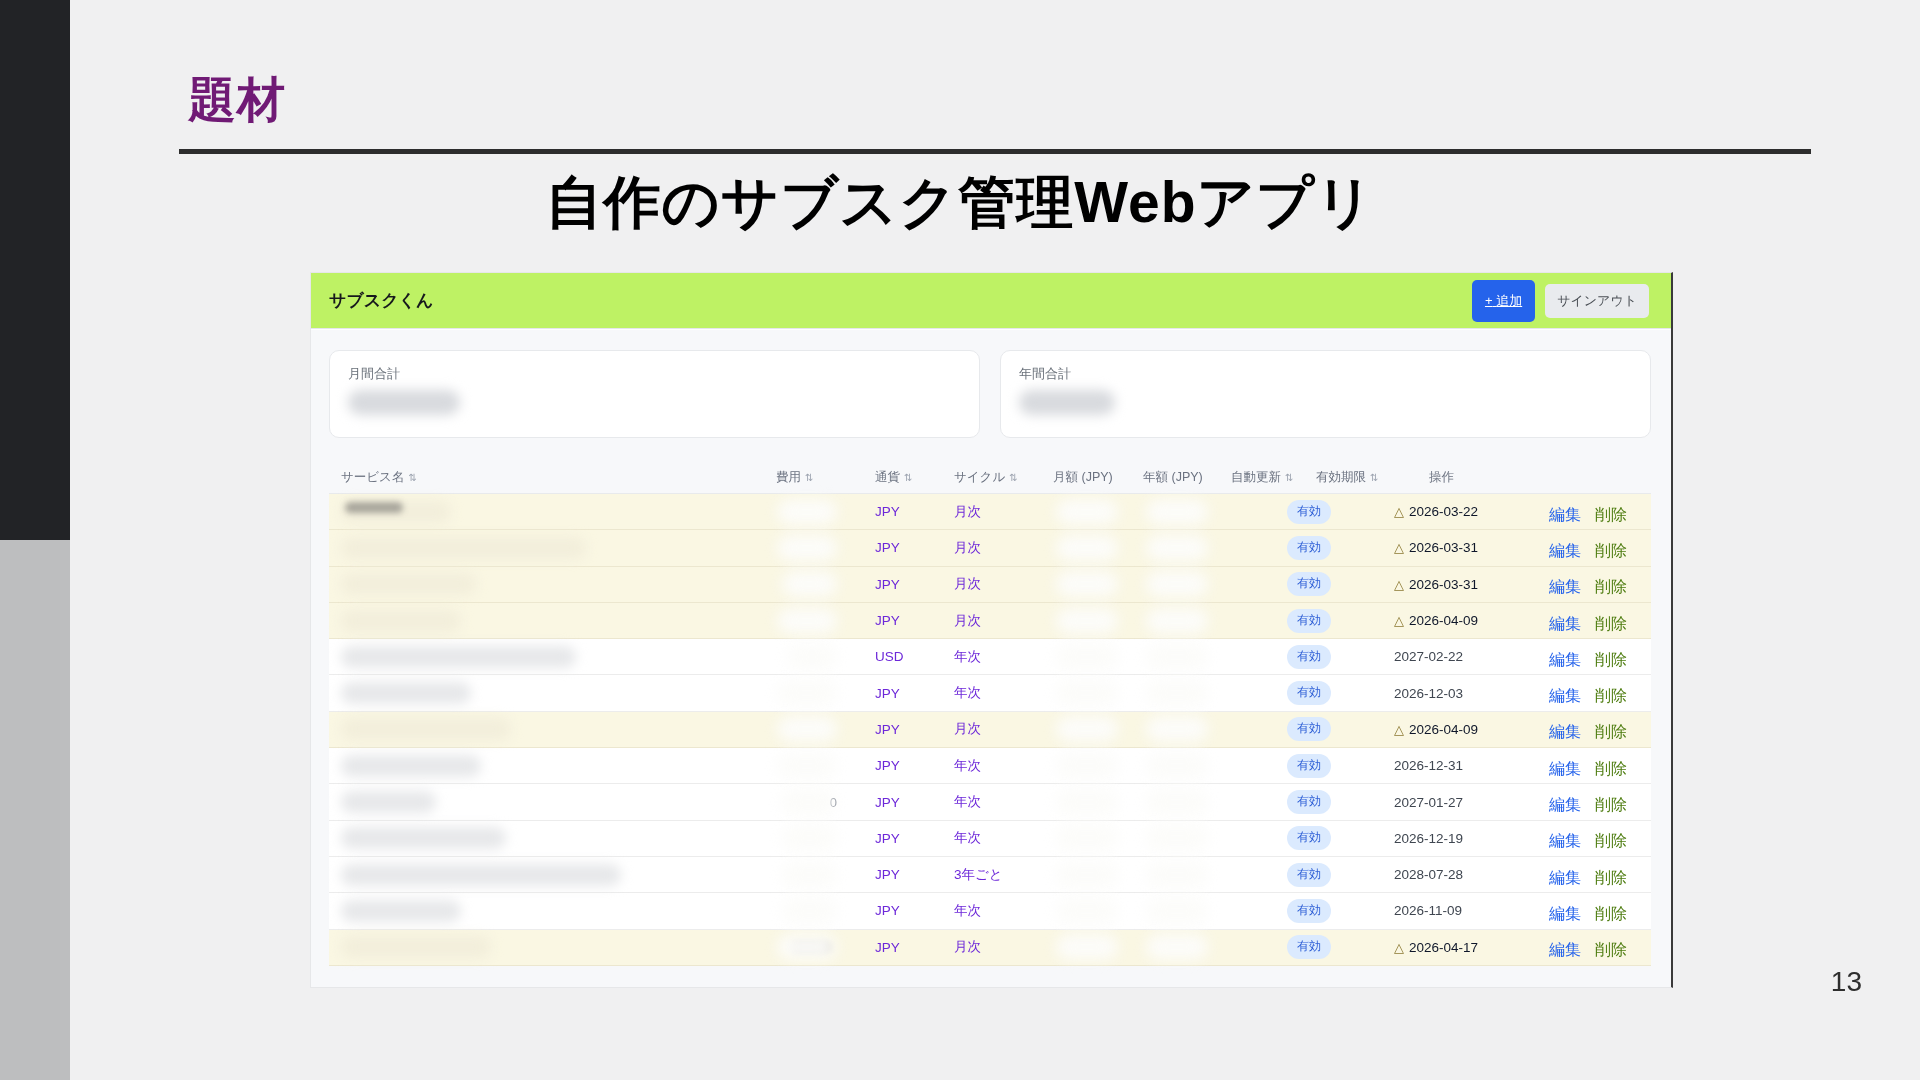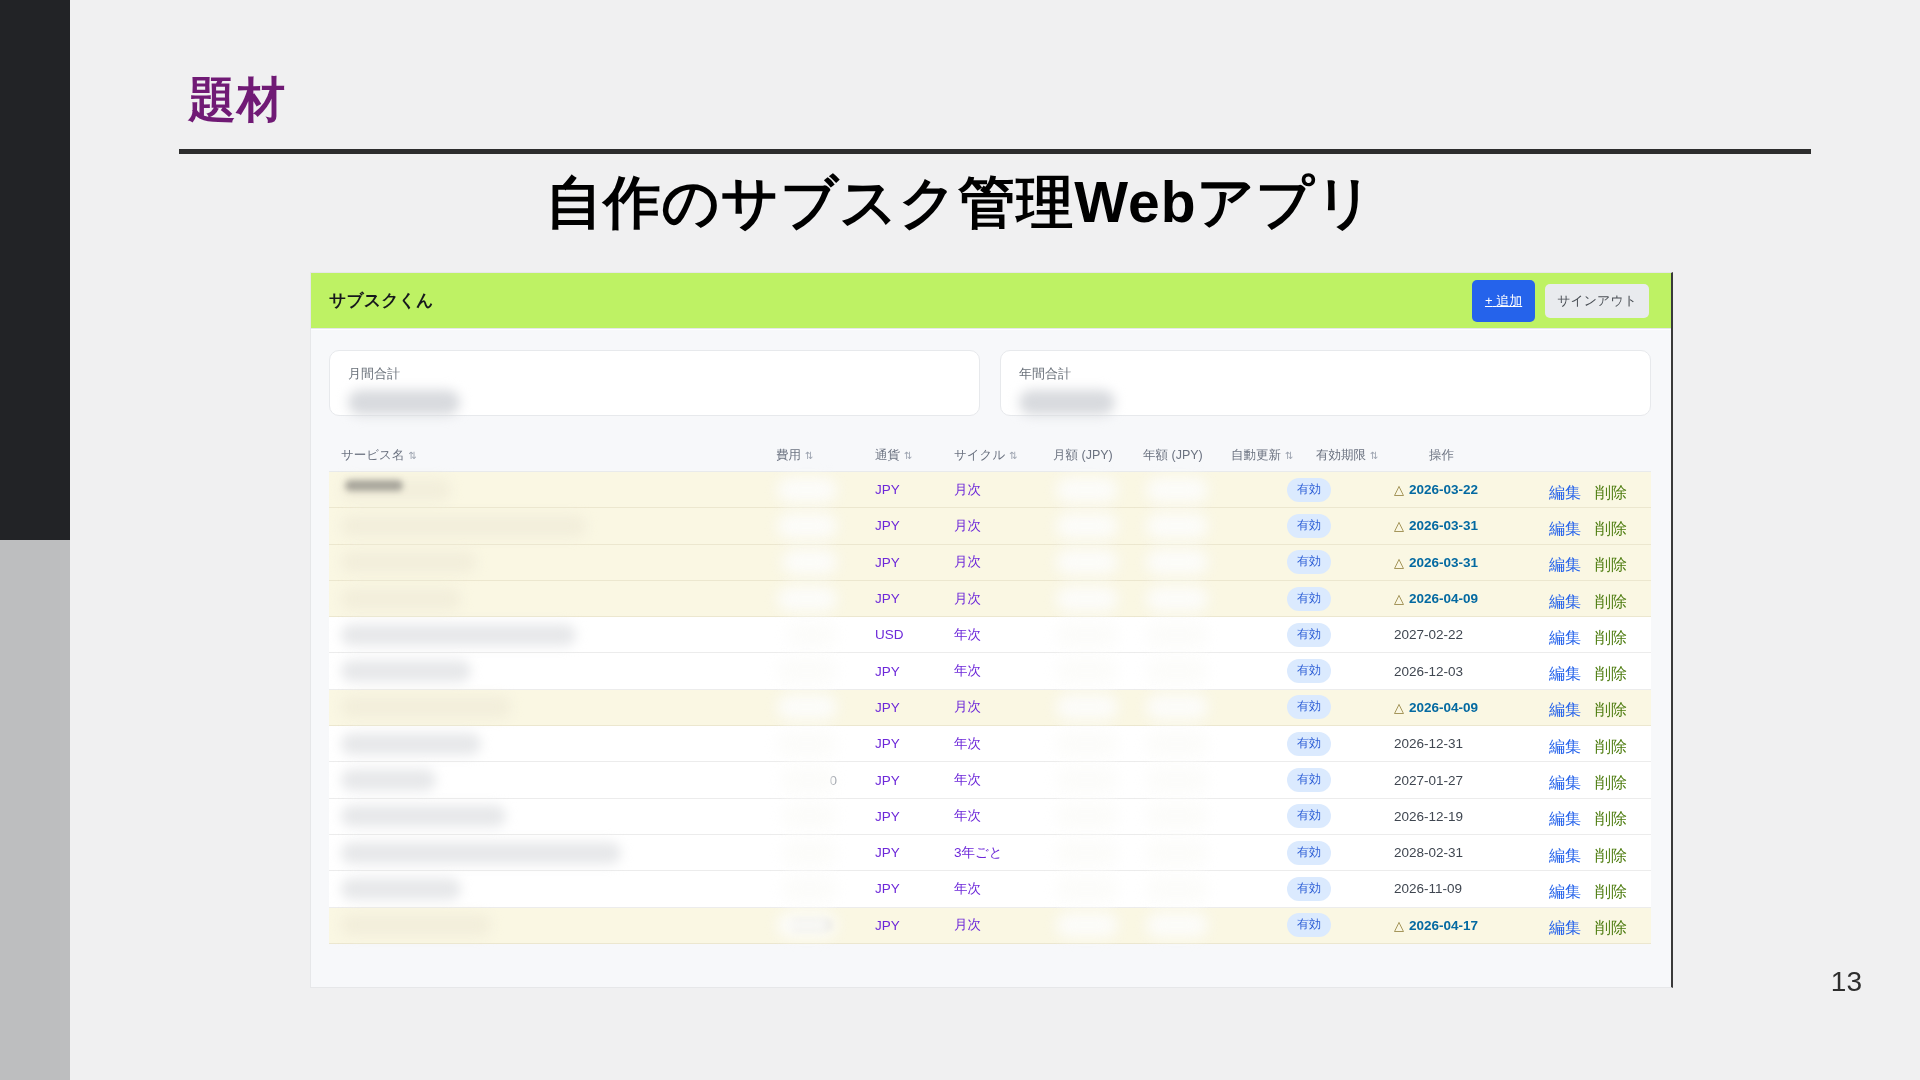--- a/index.html
+++ b/index.html
@@ -42,21 +42,21 @@
     background:#e9ebee; color:#4a4f55; border:none; cursor:pointer;
     font-size:13px; padding:8px 12px; border-radius:5px; font-family:inherit;
   }
   .app-body {
     position:absolute; top:57px; left:0; right:0; bottom:0;
     background:#f7f8fa; padding:20px 20px 0 18px;
   }
 
   .cards { display:flex; gap:20px; }
   .card {
-    flex:1; height:66px; background:#fff; border:1px solid #e7e9ec;
+    flex:1; height:88px; background:#fff; border:1px solid #e7e9ec;
     border-radius:10px; padding:14px 18px;
   }
   .card-label { font-size:13px; color:#697079; }
   .card-blob { margin-top:7px; height:25px; border-radius:13px; background:#d8dade; filter:blur(6px); }
   .card-blob.w1 { width:112px; }
   .card-blob.w2 { width:96px; }
 
   
   .table { margin-top:24px; }
   .thead {
@@ -102,21 +102,21 @@
   .cost-blob, .amt-blob { height:26px; background:rgba(252,252,250,0.97); filter:blur(7px); border-radius:13px; }
   .amt-blob { width:62px; }
   .cost-visible { font-size:13px; color:#6b7280; margin-left:-6px; }
 
   .badge {
     display:inline-block; font-size:12px; color:#2e5fd6; background:#dbeafe;
     padding:3px 10px 4px; border-radius:999px; white-space:nowrap;
   }
   .warn-icon { font-size:13px; color:#8c7a33; margin-right:5px; }
   .date { font-size:13.5px; color:#3f4650; white-space:nowrap; }
-  .date.warn { color:#0369a1; font-weight:bold; }
+  .date.warn { color:#0f172a; font-weight:normal; }
   .link { font-size:16px; text-decoration:none; cursor:pointer; white-space:nowrap;margin-top:7px; }
   .link.edit { color:#2563eb; }
   .link.del  { color:#4d7c0f; }
 </style>
 </head>
 <body>
 
 <div>
   <div class="bar-black"></div>
   <div class="bar-gray"></div>
@@ -482,21 +482,21 @@
               <div class="cell c5">
                 <div class="amt-blob"></div>
               </div>
               <div class="cell c6">
                 <div class="amt-blob"></div>
               </div>
               <div class="cell c7">
                 <span class="badge">有効</span>
               </div>
               <div class="cell c8">
-                <span class="date">2028-02-31</span>
+                <span class="date">2028-07-28</span>
               </div>
               <div class="cell c9">
                 <a class="link edit">編集</a>
                 <a class="link del">削除</a>
               </div>
             </div>
             <div class="trow">
               <div class="cell c1">
                 <div class="blob name-blob" style="width: 120px;"></div>
               </div>

